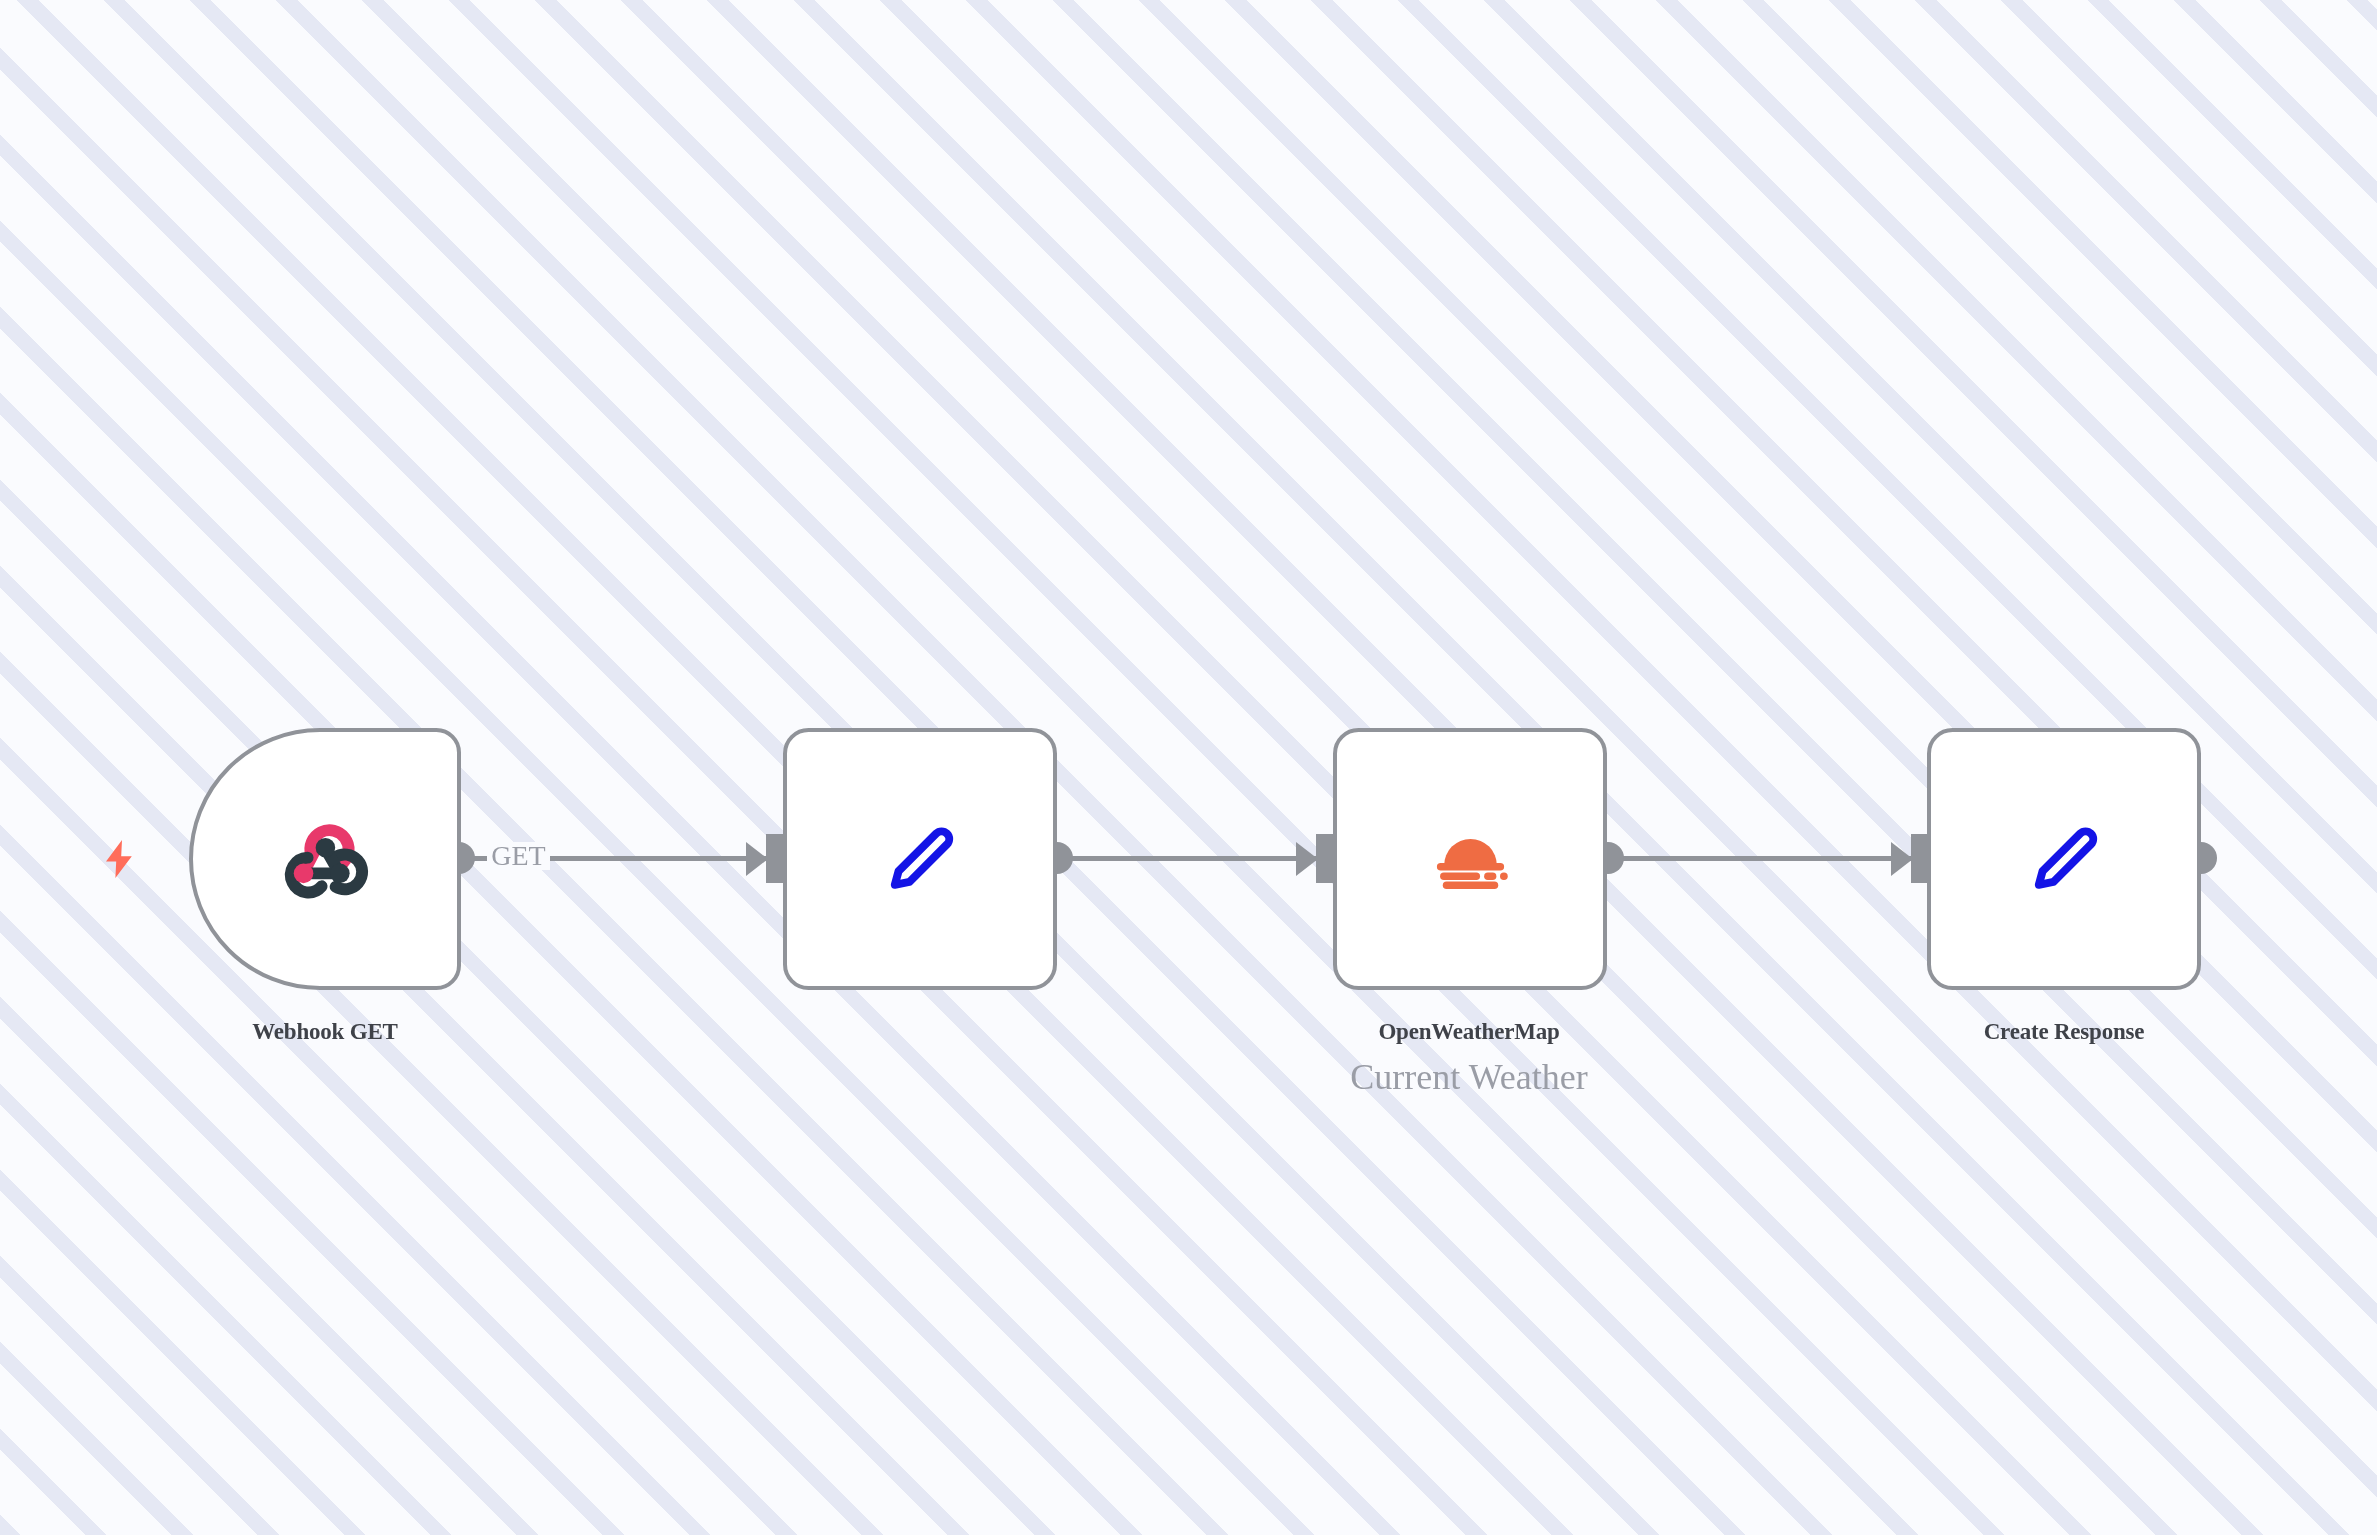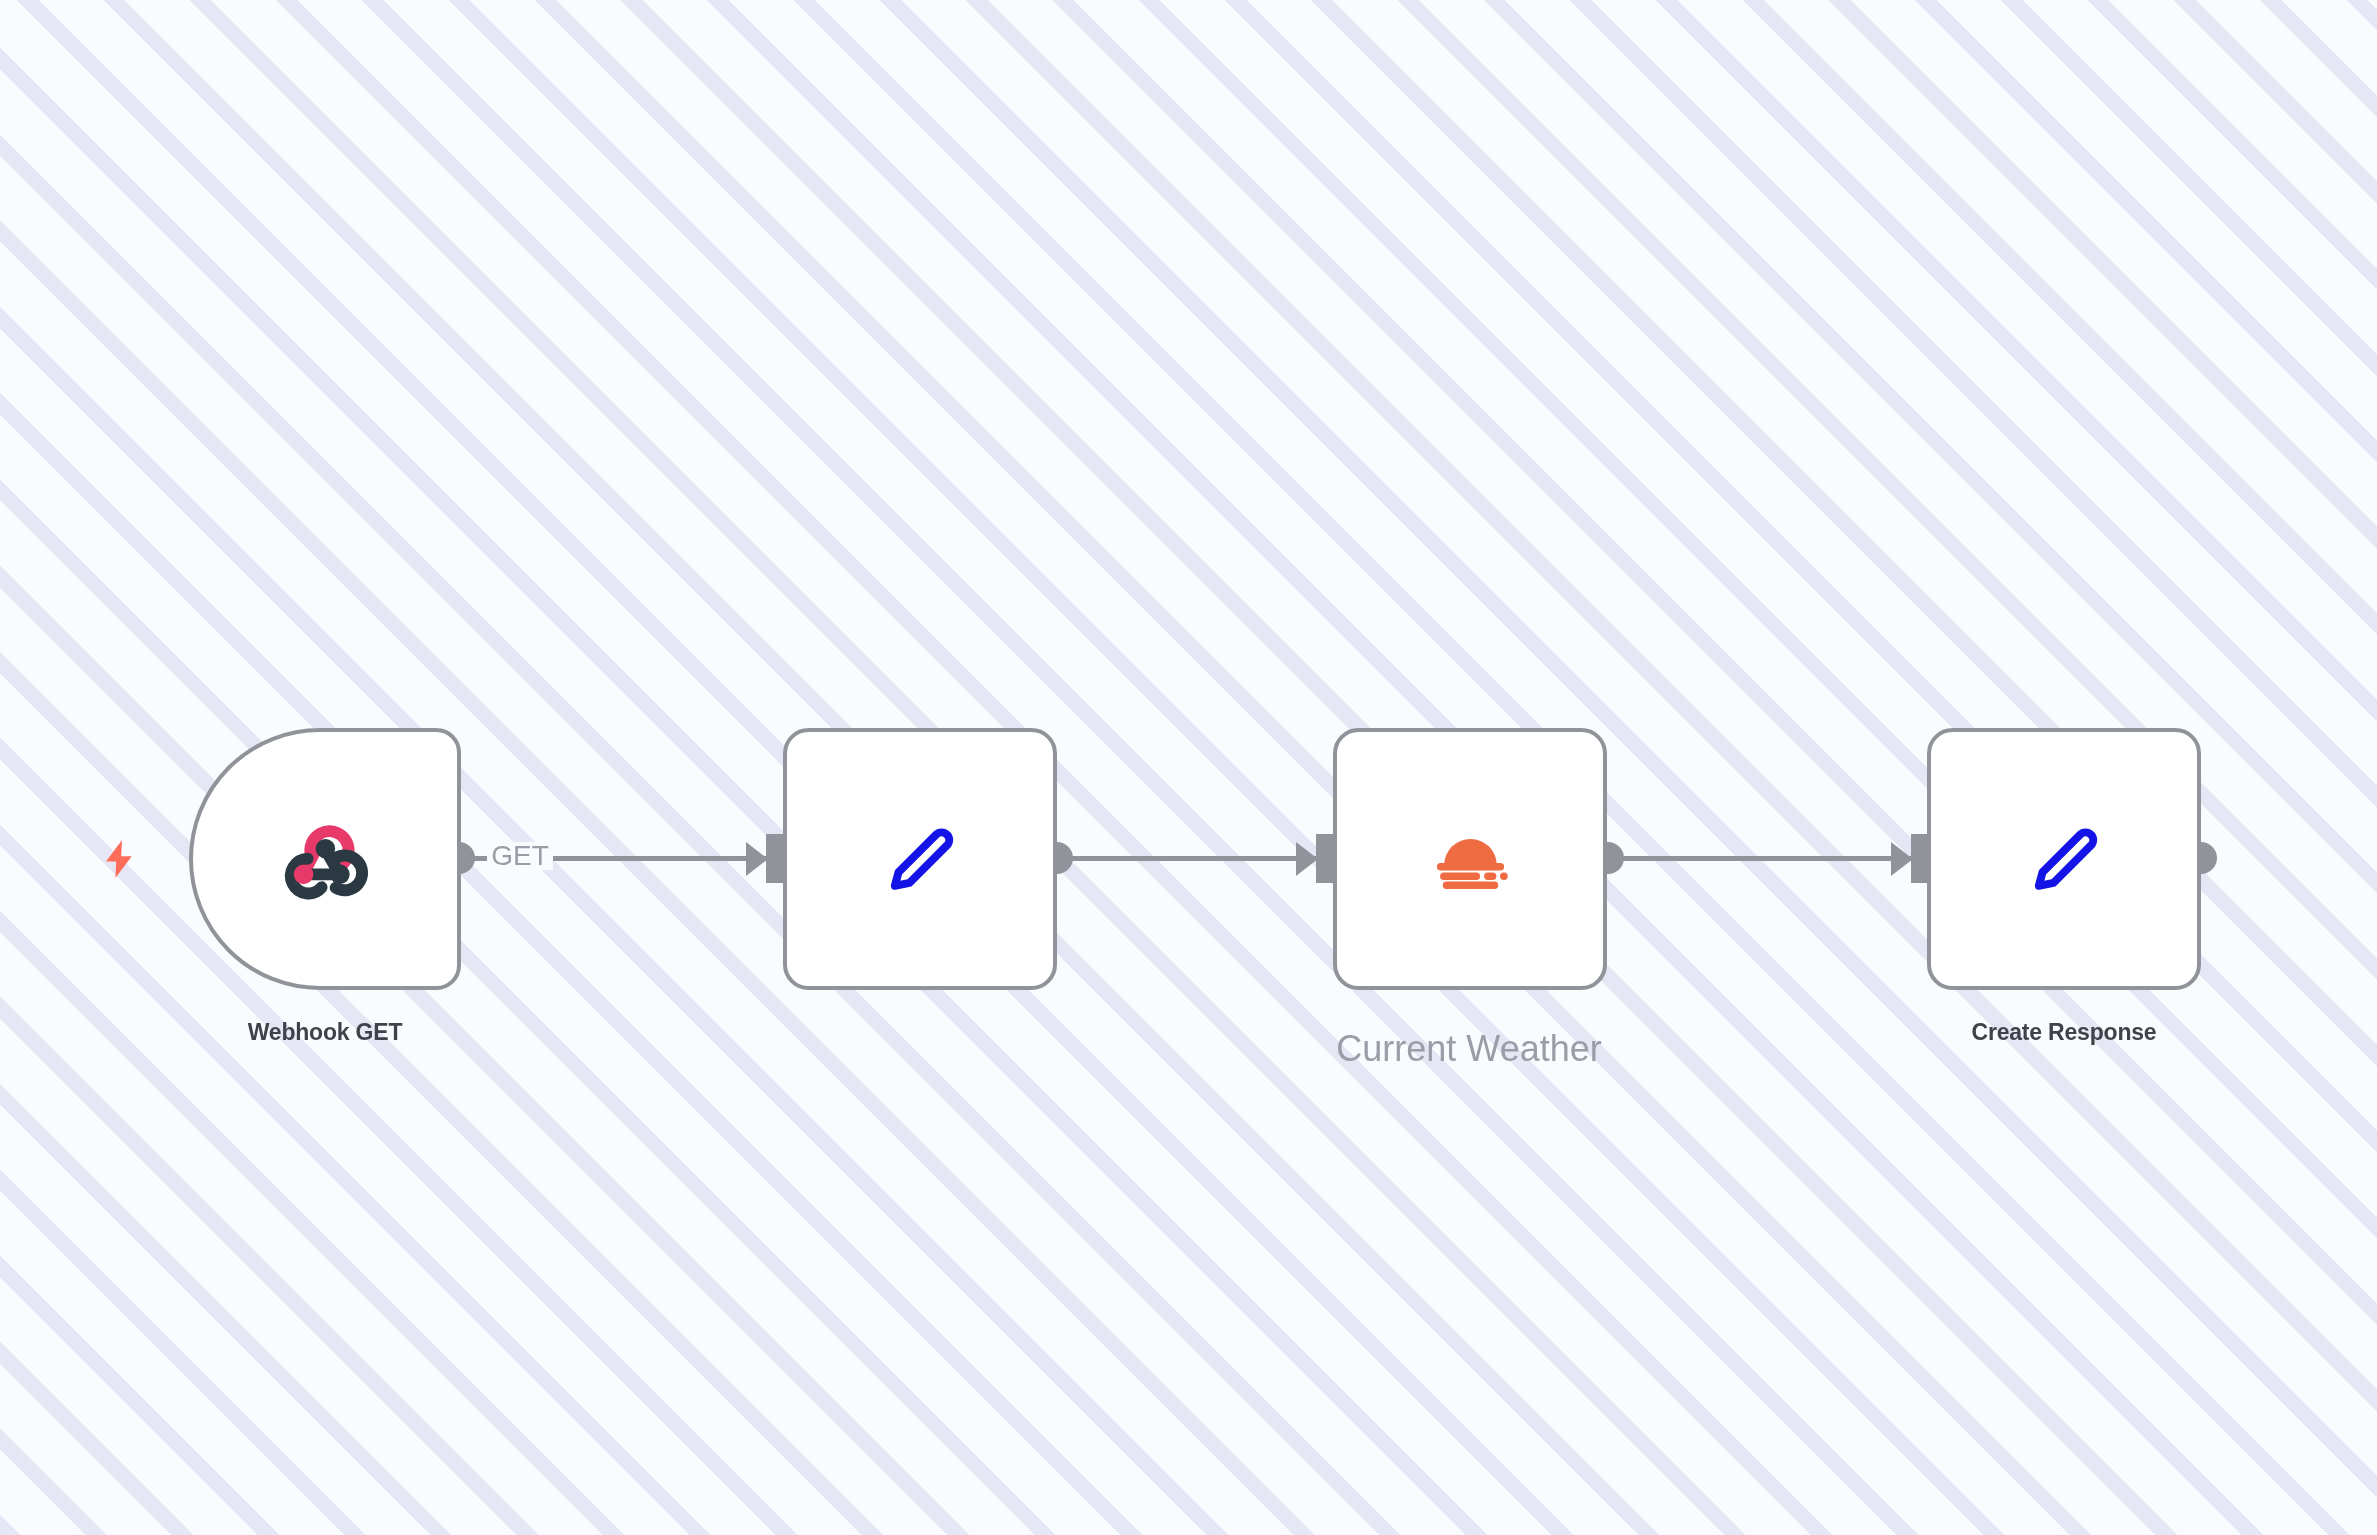--- a/index.html
+++ b/index.html
@@ -17,20 +17,21 @@
     width: 2377px;
     height: 1536px;
     background-color: #fafbfe;
     background-image: repeating-linear-gradient(
         45deg,
         #e5e8f4 0px,
         #e5e8f4 15.3px,
         #fafbfe 15.3px,
         #fafbfe 61px
     );
+    font-family: Liberation Serif, serif;
   }
 
   
   .node {
     position: absolute;
     box-sizing: border-box;
     background: #ffffff;
     border: 4.3px solid #909399;
     border-radius: 25.5px;
     display: flex;
@@ -196,20 +197,21 @@
 
         <rect x="9.2" y="26.4" width="29.6" height="3.3" rx="1.65" fill="#ef6c43"></rect>
         <rect x="10.6" y="30.6" width="17.6" height="3.3" rx="1.65" fill="#ef6c43"></rect>
         <rect x="30.0" y="30.6" width="5.4" height="3.3" rx="1.65" fill="#ef6c43"></rect>
         <rect x="37.0" y="30.6" width="3.4" height="3.3" rx="1.65" fill="#ef6c43"></rect>
         <rect x="11.8" y="34.6" width="24.4" height="3.3" rx="1.65" fill="#ef6c43"></rect>
       </svg>
     </span>
   </div>
   <div class="node-label-wrap" style="left:1265px; top:1018px; width:408px;">
+    <div class="node-title">OpenWeatherMap</div>
     <div class="node-subtitle">Current Weather</div>
   </div>
 
   <div class="node" style="left:1927px; top:728px; width:274px; height:262px;">
     <span class="node-icon">
       <svg width="106" height="106" viewBox="0 0 48 48">
         <path d="M12.6 36.6 L14.3 30.4 L31.3 13.4 A3.4 3.4 0 0 1 36.2 18.3 L19.2 35.3 Z" fill="none" stroke="#1414e6" stroke-width="3.6" stroke-linejoin="round"></path>
       </svg>
     </span>
   </div>

